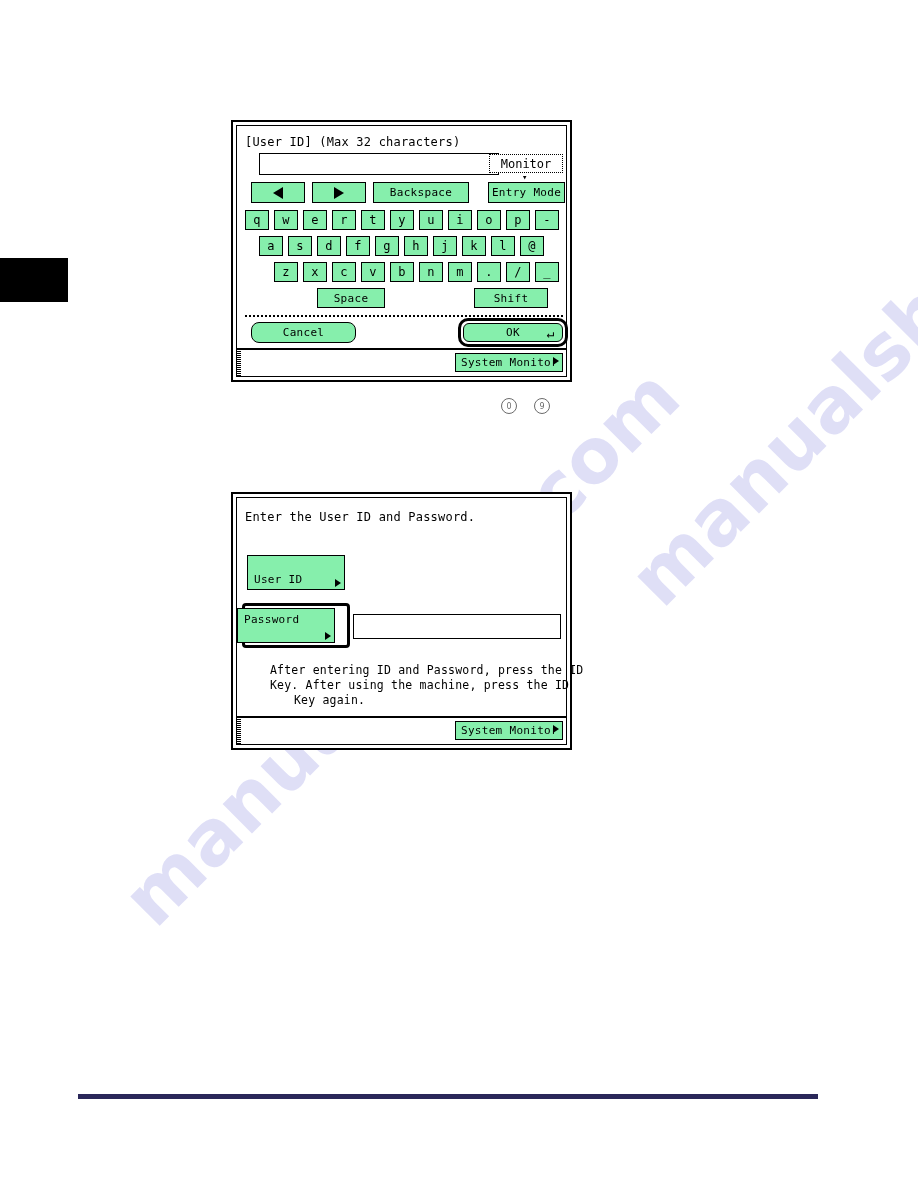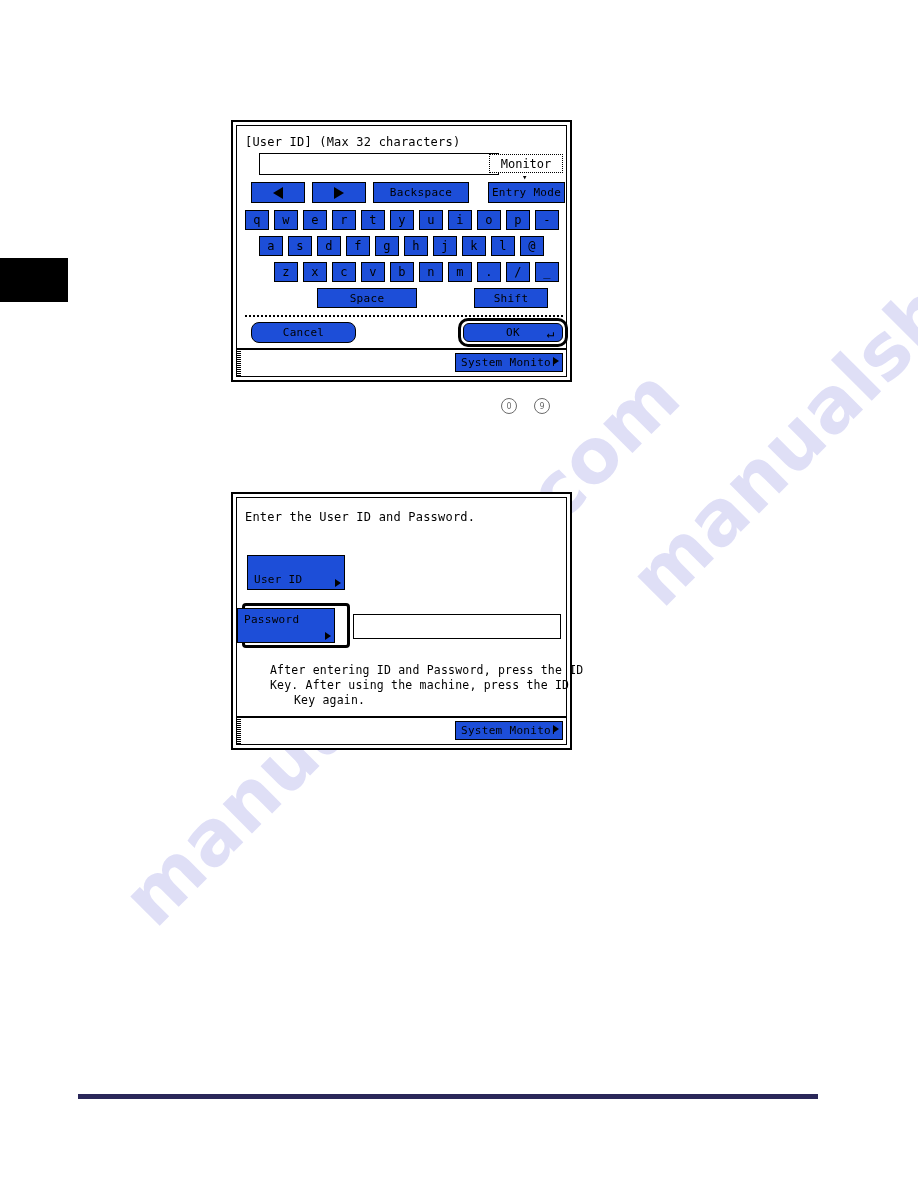--- a/index.html
+++ b/index.html
@@ -87,21 +87,21 @@
   .lcd-statusbar-inner {
     position: absolute;
     left: 4px; right: 0px; top: 0; bottom: 0;
     background: #fff;
   }
 
   
   .key {
     position: absolute;
     box-sizing: border-box;
-    background: #1d4ed8;
+    background: #86efac;
     border: 1px solid #000;
     display: flex;
     align-items: center;
     justify-content: center;
     font-size: 11px;
     line-height: 1;
     letter-spacing: .3px;
     user-select: none;
   }
   .key::after {
@@ -278,21 +278,21 @@
     <div class="key char-key" style="left:66px;  top:136px; width:24px; height:20px;">x</div>
     <div class="key char-key" style="left:95px;  top:136px; width:24px; height:20px;">c</div>
     <div class="key char-key" style="left:124px; top:136px; width:24px; height:20px;">v</div>
     <div class="key char-key" style="left:153px; top:136px; width:24px; height:20px;">b</div>
     <div class="key char-key" style="left:182px; top:136px; width:24px; height:20px;">n</div>
     <div class="key char-key" style="left:211px; top:136px; width:24px; height:20px;">m</div>
     <div class="key char-key" style="left:240px; top:136px; width:24px; height:20px;">.</div>
     <div class="key char-key" style="left:269px; top:136px; width:24px; height:20px;">/</div>
     <div class="key char-key" style="left:298px; top:136px; width:24px; height:20px;">_</div>
 
-    <div class="key" style="left:80px;  top:162px; width:100px; height:20px;">Space</div>
+    <div class="key" style="left:80px;  top:162px; width:68px; height:20px;">Space</div>
     <div class="key" style="left:237px; top:162px; width:74px; height:20px;">Shift</div>
 
     <div class="dotted-sep" style="left:8px; top:189px; width:318px;"></div>
 
     <div class="key" style="left:14px; top:196px; width:105px; height:21px; border-radius:8px;">Cancel</div>
 
     <div class="ring" style="left:221px; top:192px; width:110px; height:29px;"></div>
     <div class="key" style="left:226px; top:197px; width:100px; height:19px; border-radius:6px;">
       <span>OK</span>
       <span class="corner-enter">↵</span>

